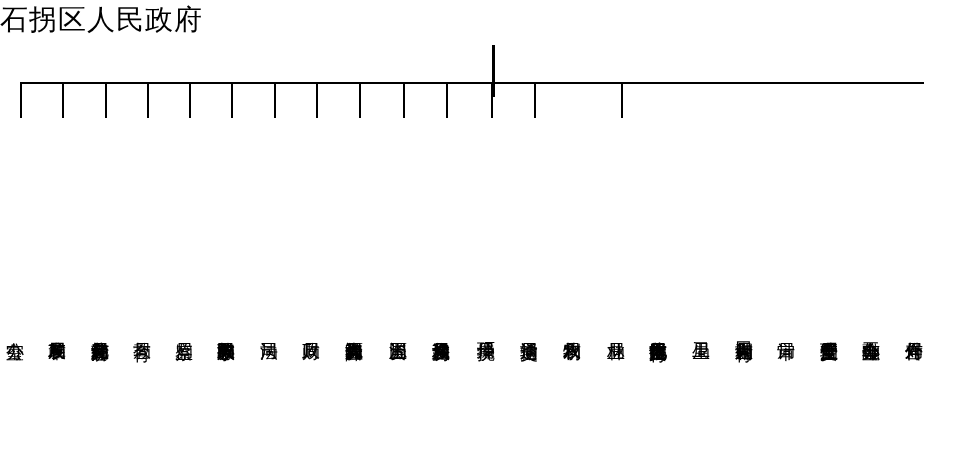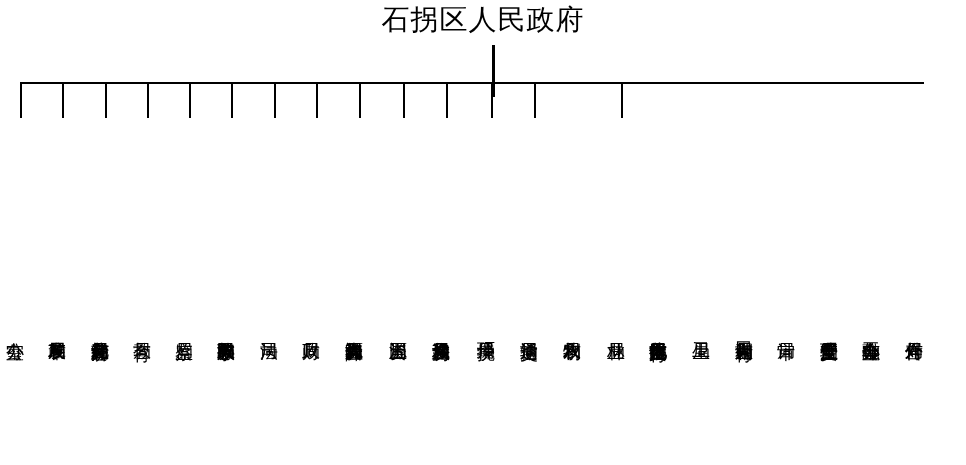--- a/index.html
+++ b/index.html
@@ -18,21 +18,20 @@
     height: 465px;
     background: #ffffff;
     overflow: hidden;
   }
   
   .chart-title {
     position: absolute;
     left: 0;
     top: 3px;
     width: 966px;
-    text-align: center;
     font-size: 28px;
     line-height: 34px;
     letter-spacing: 1px;
     font-weight: 400;
     white-space: nowrap;
     font-family: "DejaVu Serif", "Liberation Serif", serif;
   }
   
   .stem {
     position: absolute;

